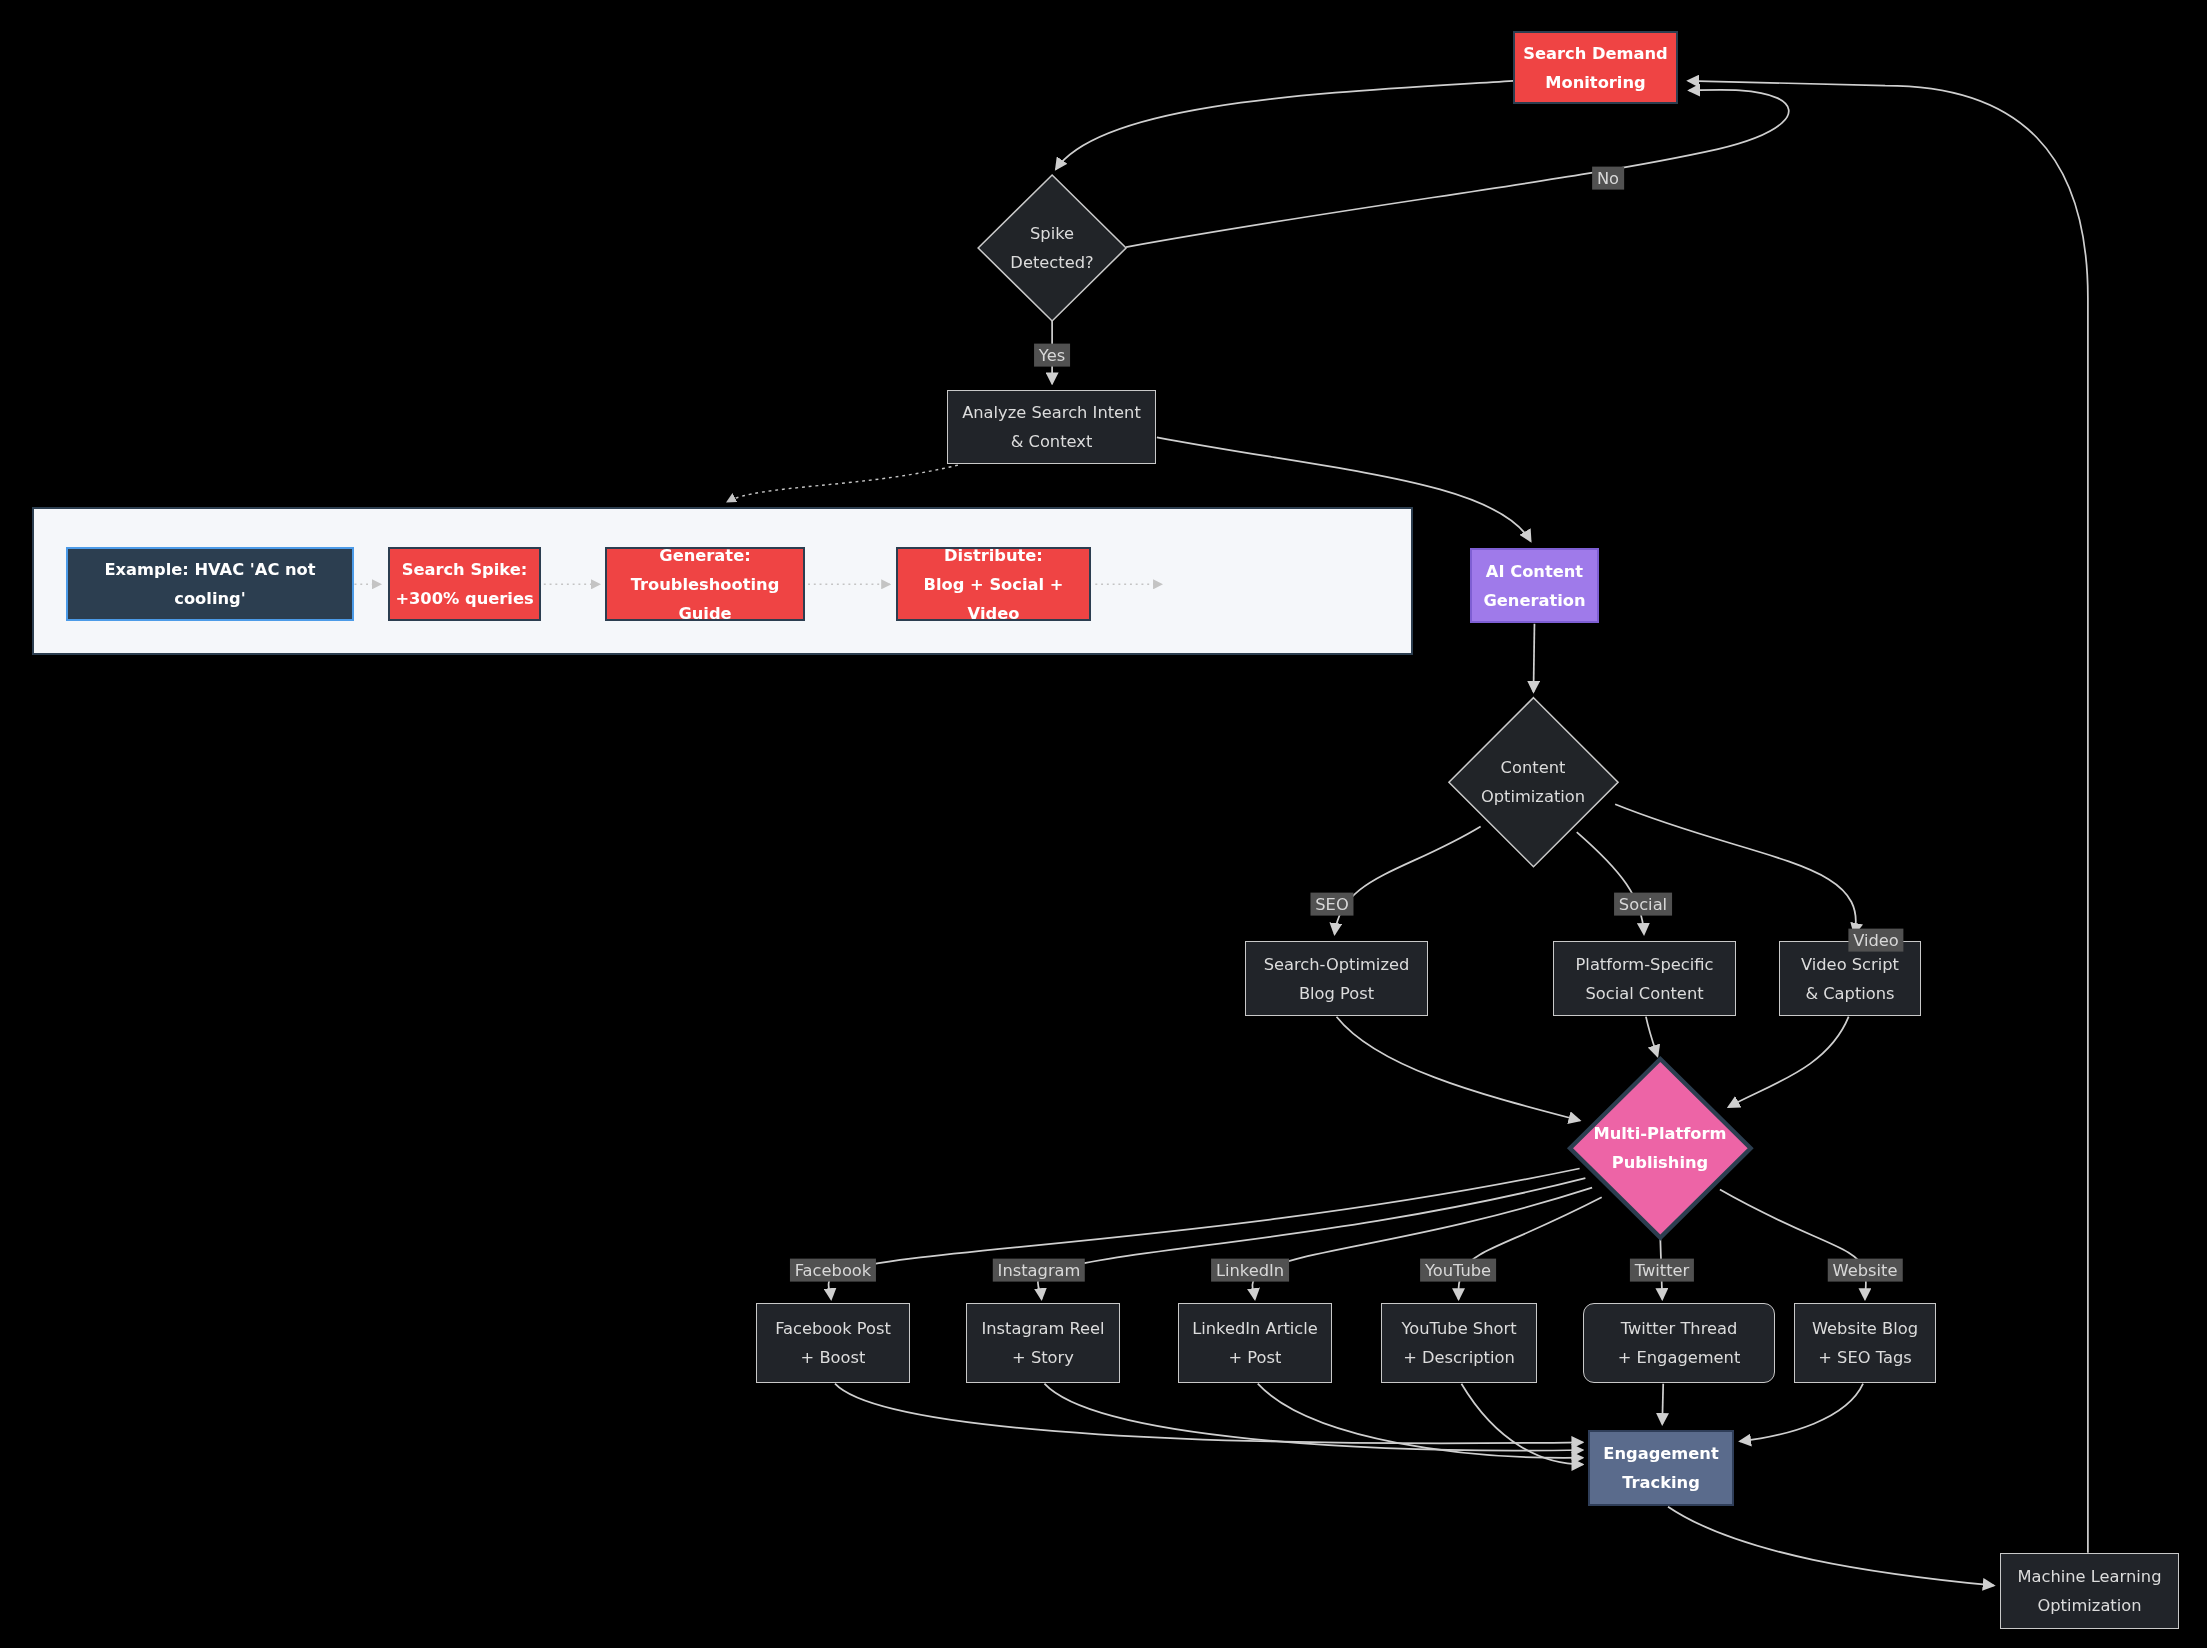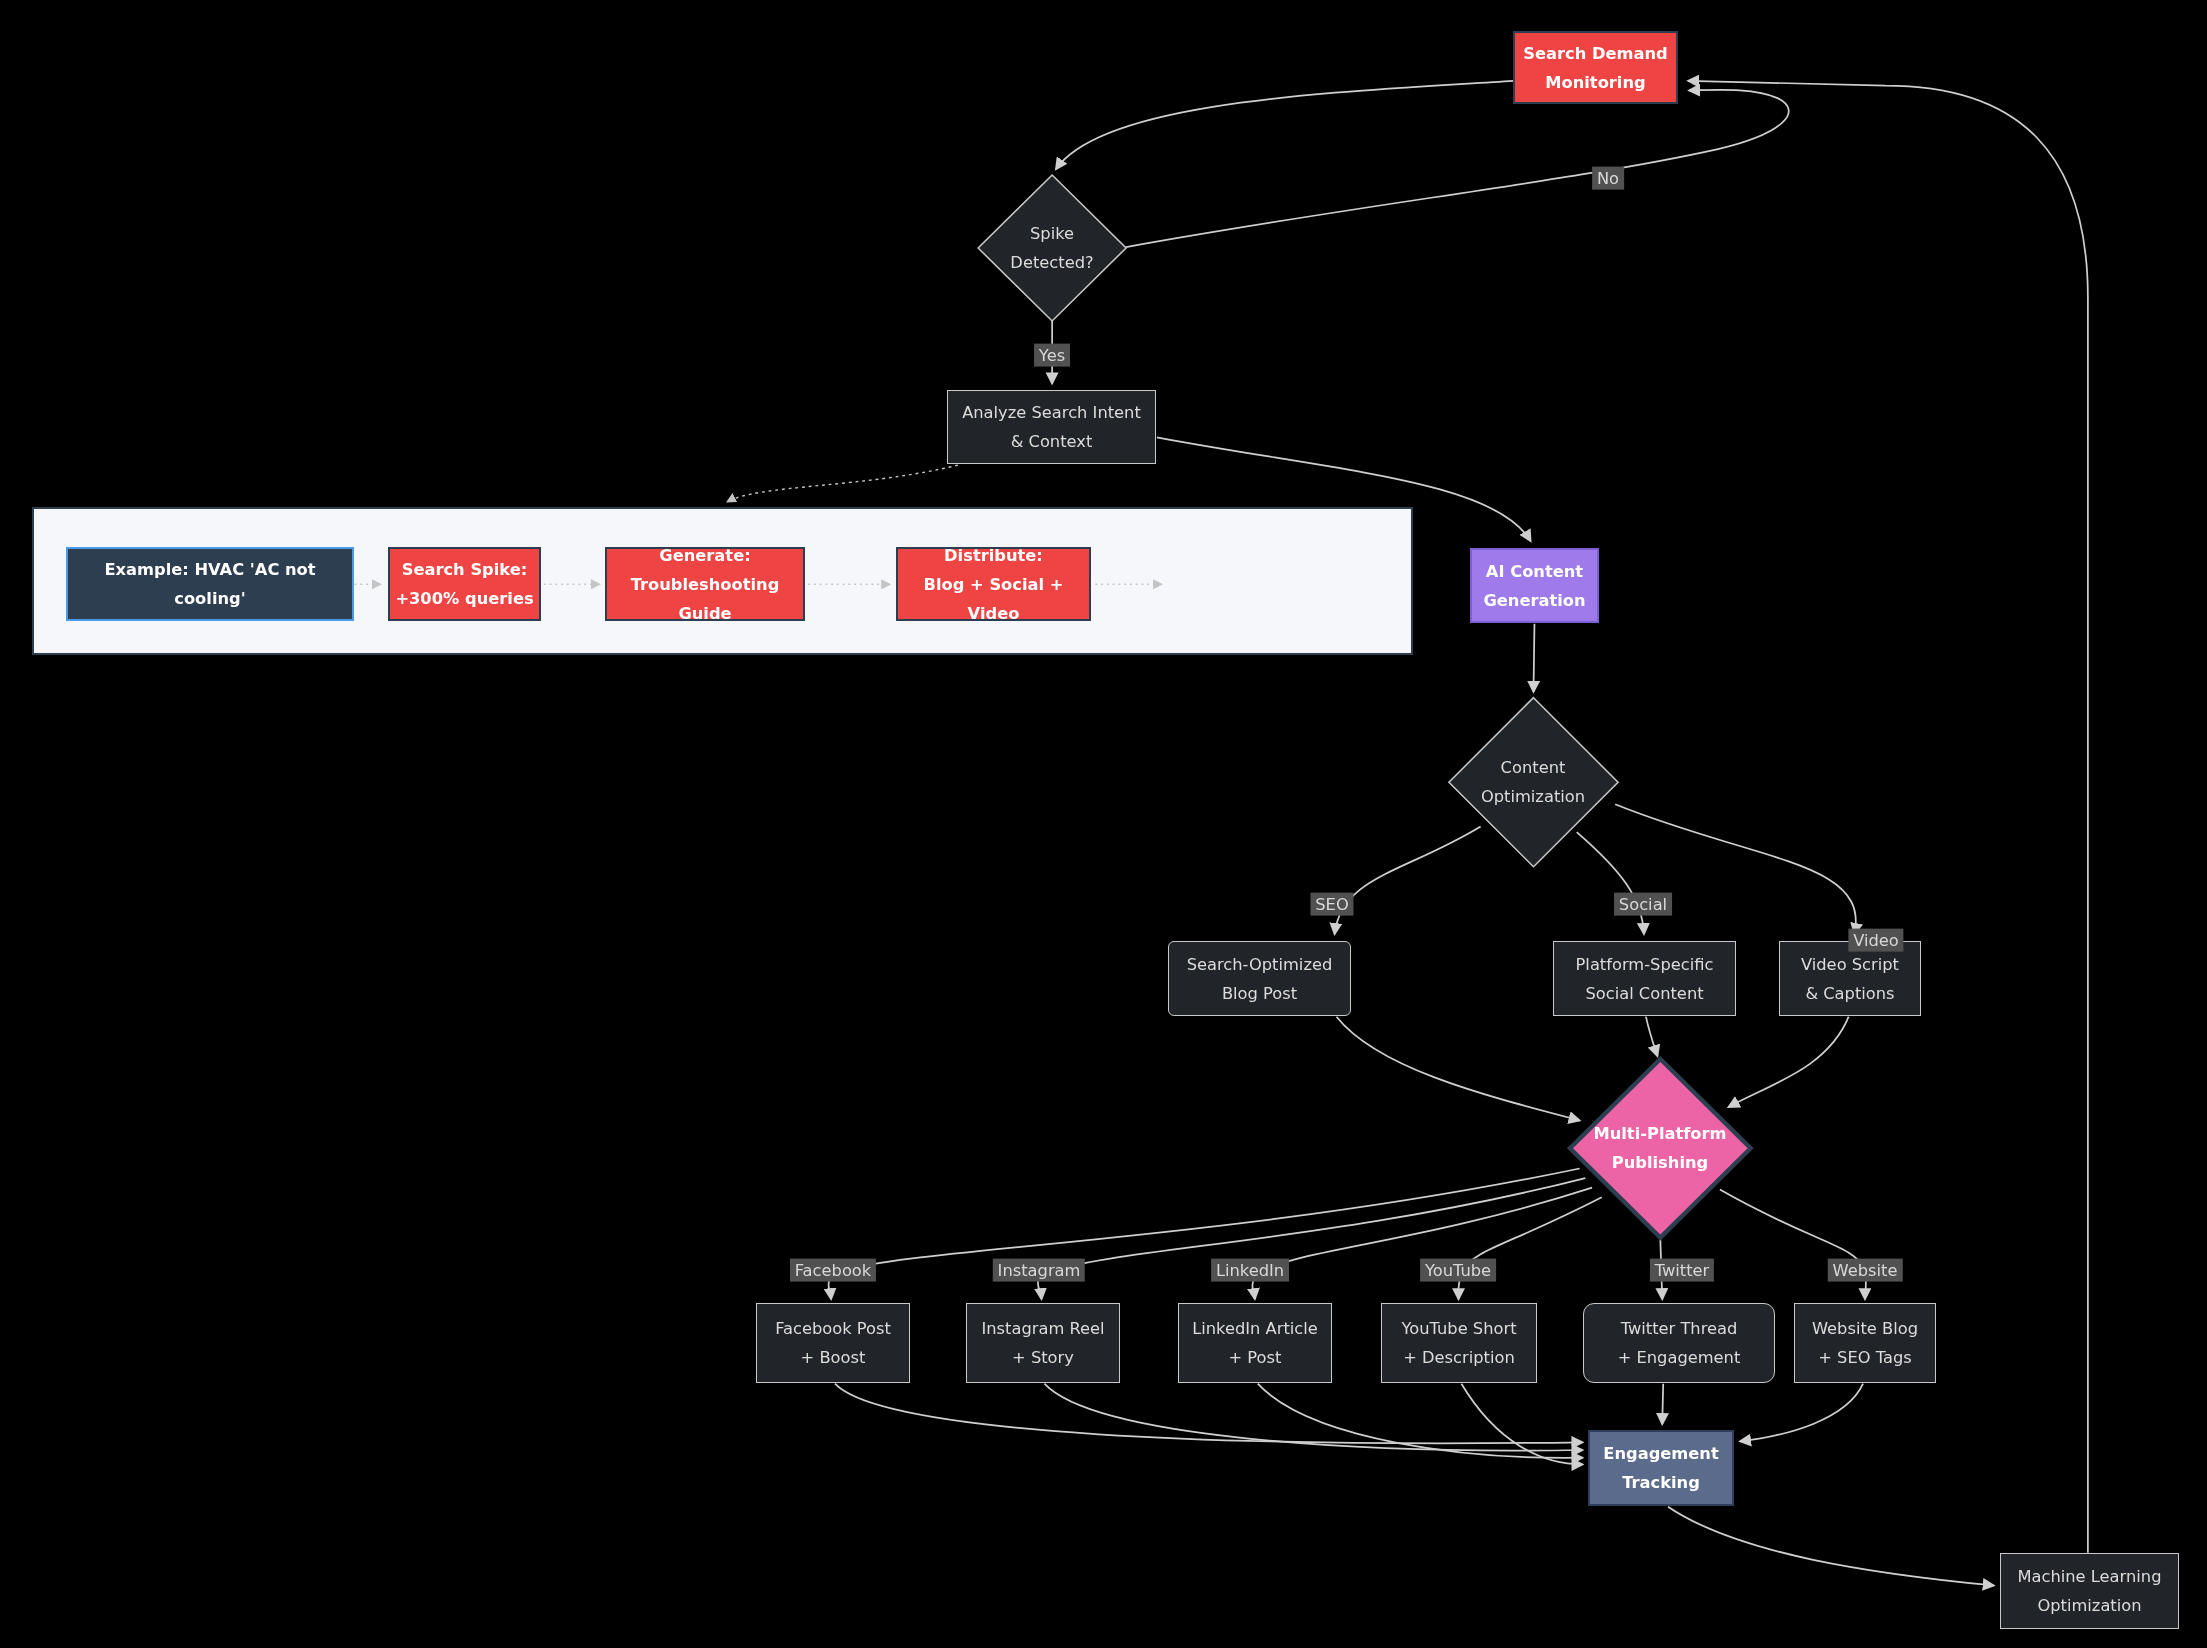--- a/index.html
+++ b/index.html
@@ -34,21 +34,21 @@
   }
   
   #n-monitor{left:1513px;top:31px;width:165px;height:73px;border-width:2.9px;}
   #n-analyze{left:947px;top:390px;width:209px;height:74px;}
   #n-example{left:66px;top:547px;width:288px;height:74px;}
   #n-spikestat{left:388px;top:547px;width:153px;height:74px;}
   #n-generate{left:605px;top:547px;width:200px;height:74px;}
   #n-distribute{left:896px;top:547px;width:195px;height:74px;}
   #n-result{left:1168px;top:547px;width:212px;height:74px;}
   #n-aigen{left:1470px;top:548px;width:129px;height:75px;}
-  #n-blog{left:1168px;top:941px;width:183px;height:75px;border-radius:6px;}
+  #n-blog{left:1245px;top:941px;width:183px;height:75px;}
   #n-socialc{left:1553px;top:941px;width:183px;height:75px;}
   #n-videos{left:1779px;top:941px;width:142px;height:75px;}
   #n-facebook{left:756px;top:1303px;width:154px;height:80px;}
   #n-instagram{left:966px;top:1303px;width:154px;height:80px;}
   #n-linkedin{left:1178px;top:1303px;width:154px;height:80px;}
   #n-youtube{left:1381px;top:1303px;width:156px;height:80px;}
   #n-twitter{left:1583px;top:1303px;width:192px;height:80px;border-radius:11px;}
   #n-website{left:1794px;top:1303px;width:142px;height:80px;}
   #n-engage{left:1588px;top:1430px;width:146px;height:76px;}
   #n-ml{left:2000px;top:1553px;width:179px;height:76px;}
@@ -59,21 +59,21 @@
   
   #el-no{left:1608px;top:178px;}
   #el-yes{left:1052px;top:355px;}
   #el-seo{left:1332px;top:904px;}
   #el-social{left:1643px;top:904px;}
   #el-video{left:1876px;top:904px;margin-top:36px;}
   #el-facebook{left:833px;top:1270px;}
   #el-instagram{left:1039px;top:1270px;}
   #el-linkedin{left:1250px;top:1270px;}
   #el-youtube{left:1458px;top:1270px;}
-  #el-twitter{left:1662px;top:1270px;margin-left:20px;}
+  #el-twitter{left:1662px;top:1270px;}
   #el-website{left:1865px;top:1270px;}
   .e{stroke:#cfcfcf;stroke-width:1.8;fill:none;}
   .edot{stroke:#c4c4c4;stroke-width:1.5;fill:none;stroke-dasharray:2 4;}
 </style>
 </head>
 <body>
 
 <div class="canvas">
 
   <div class="subgraph"></div>

